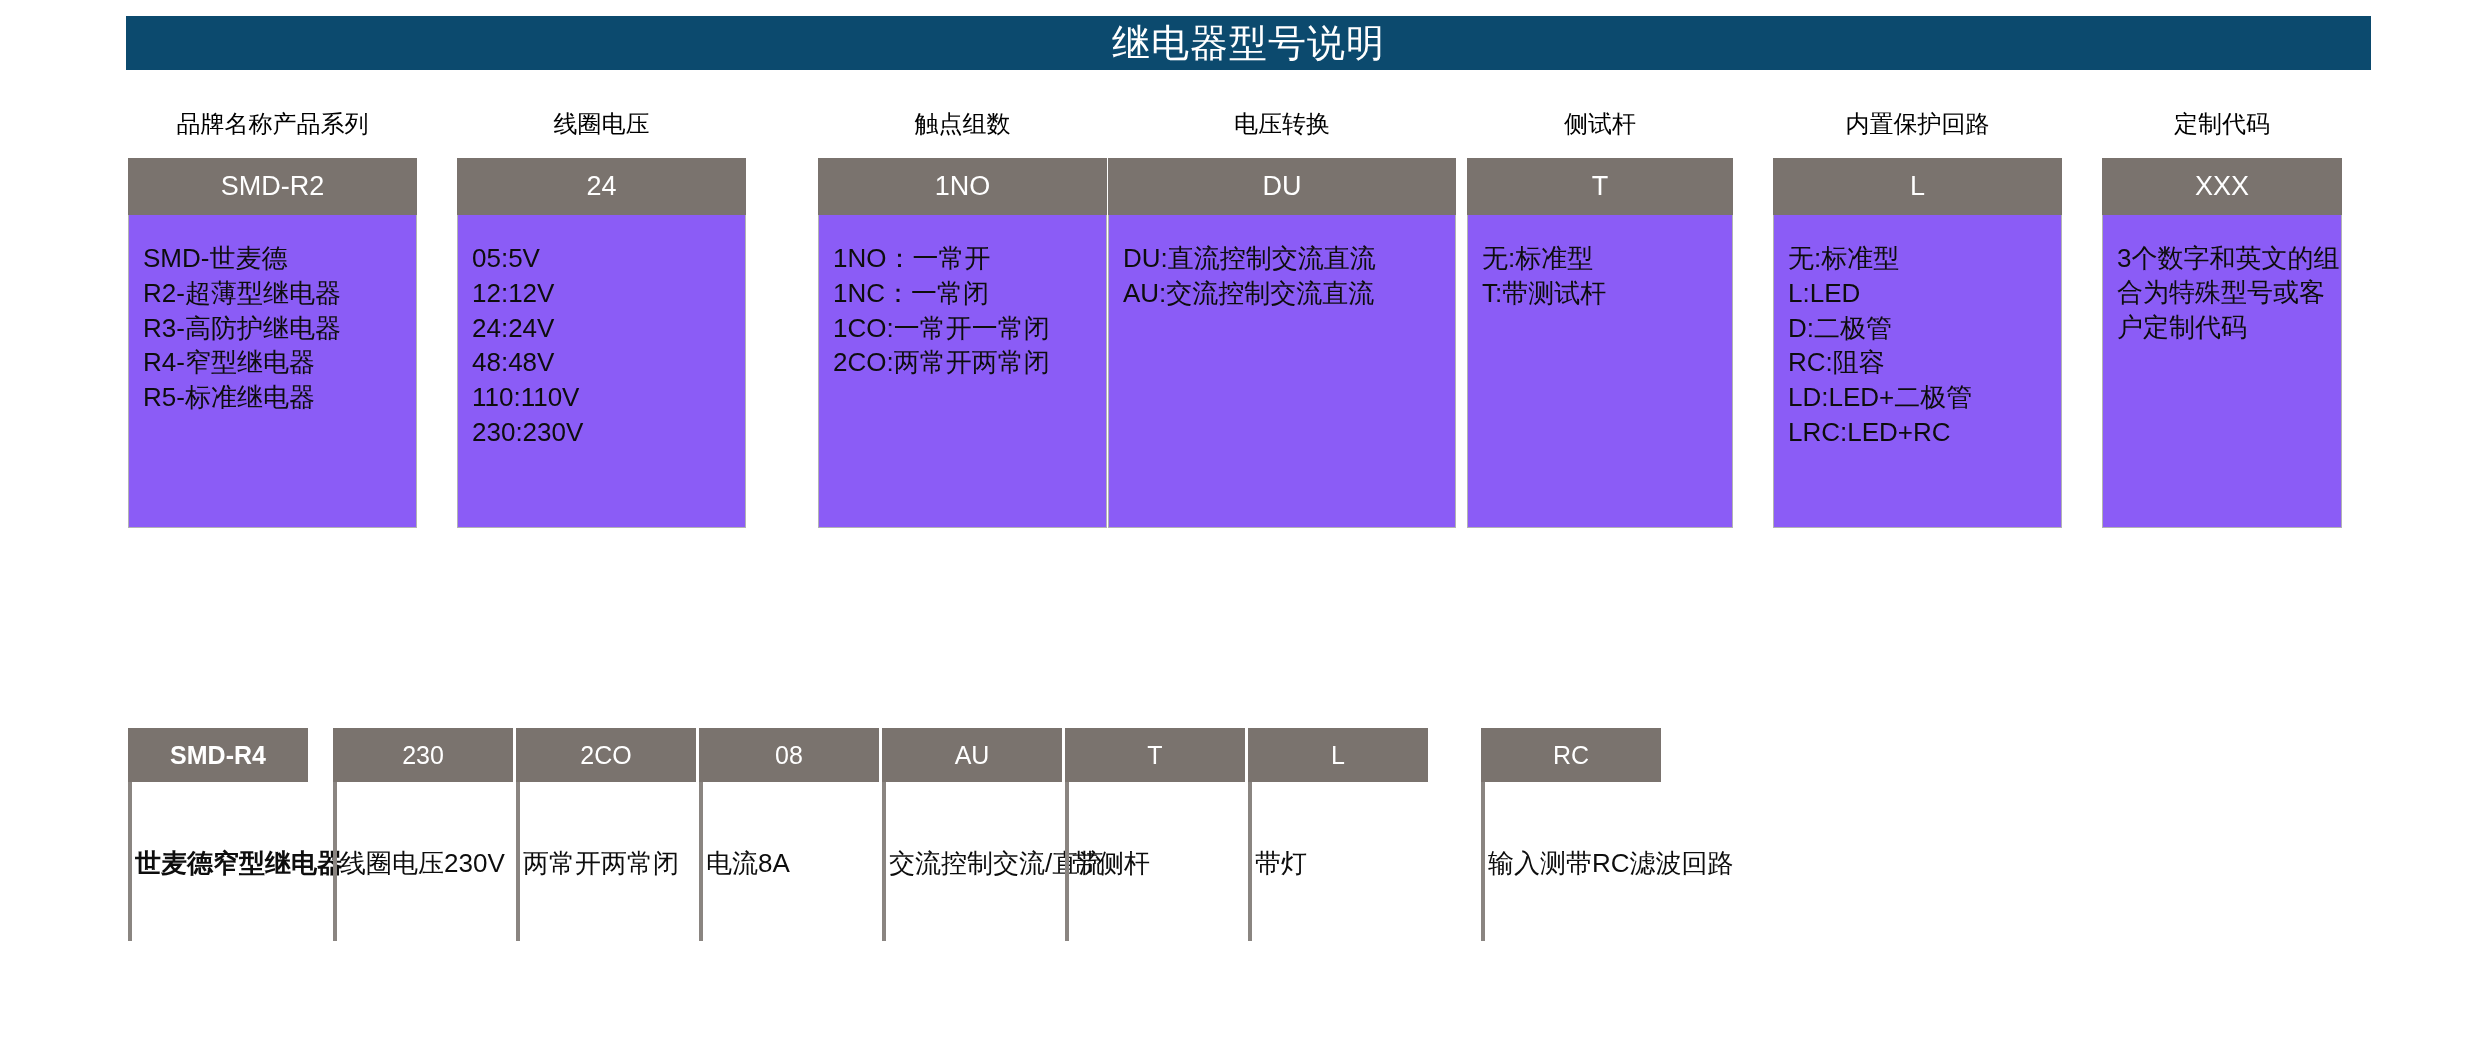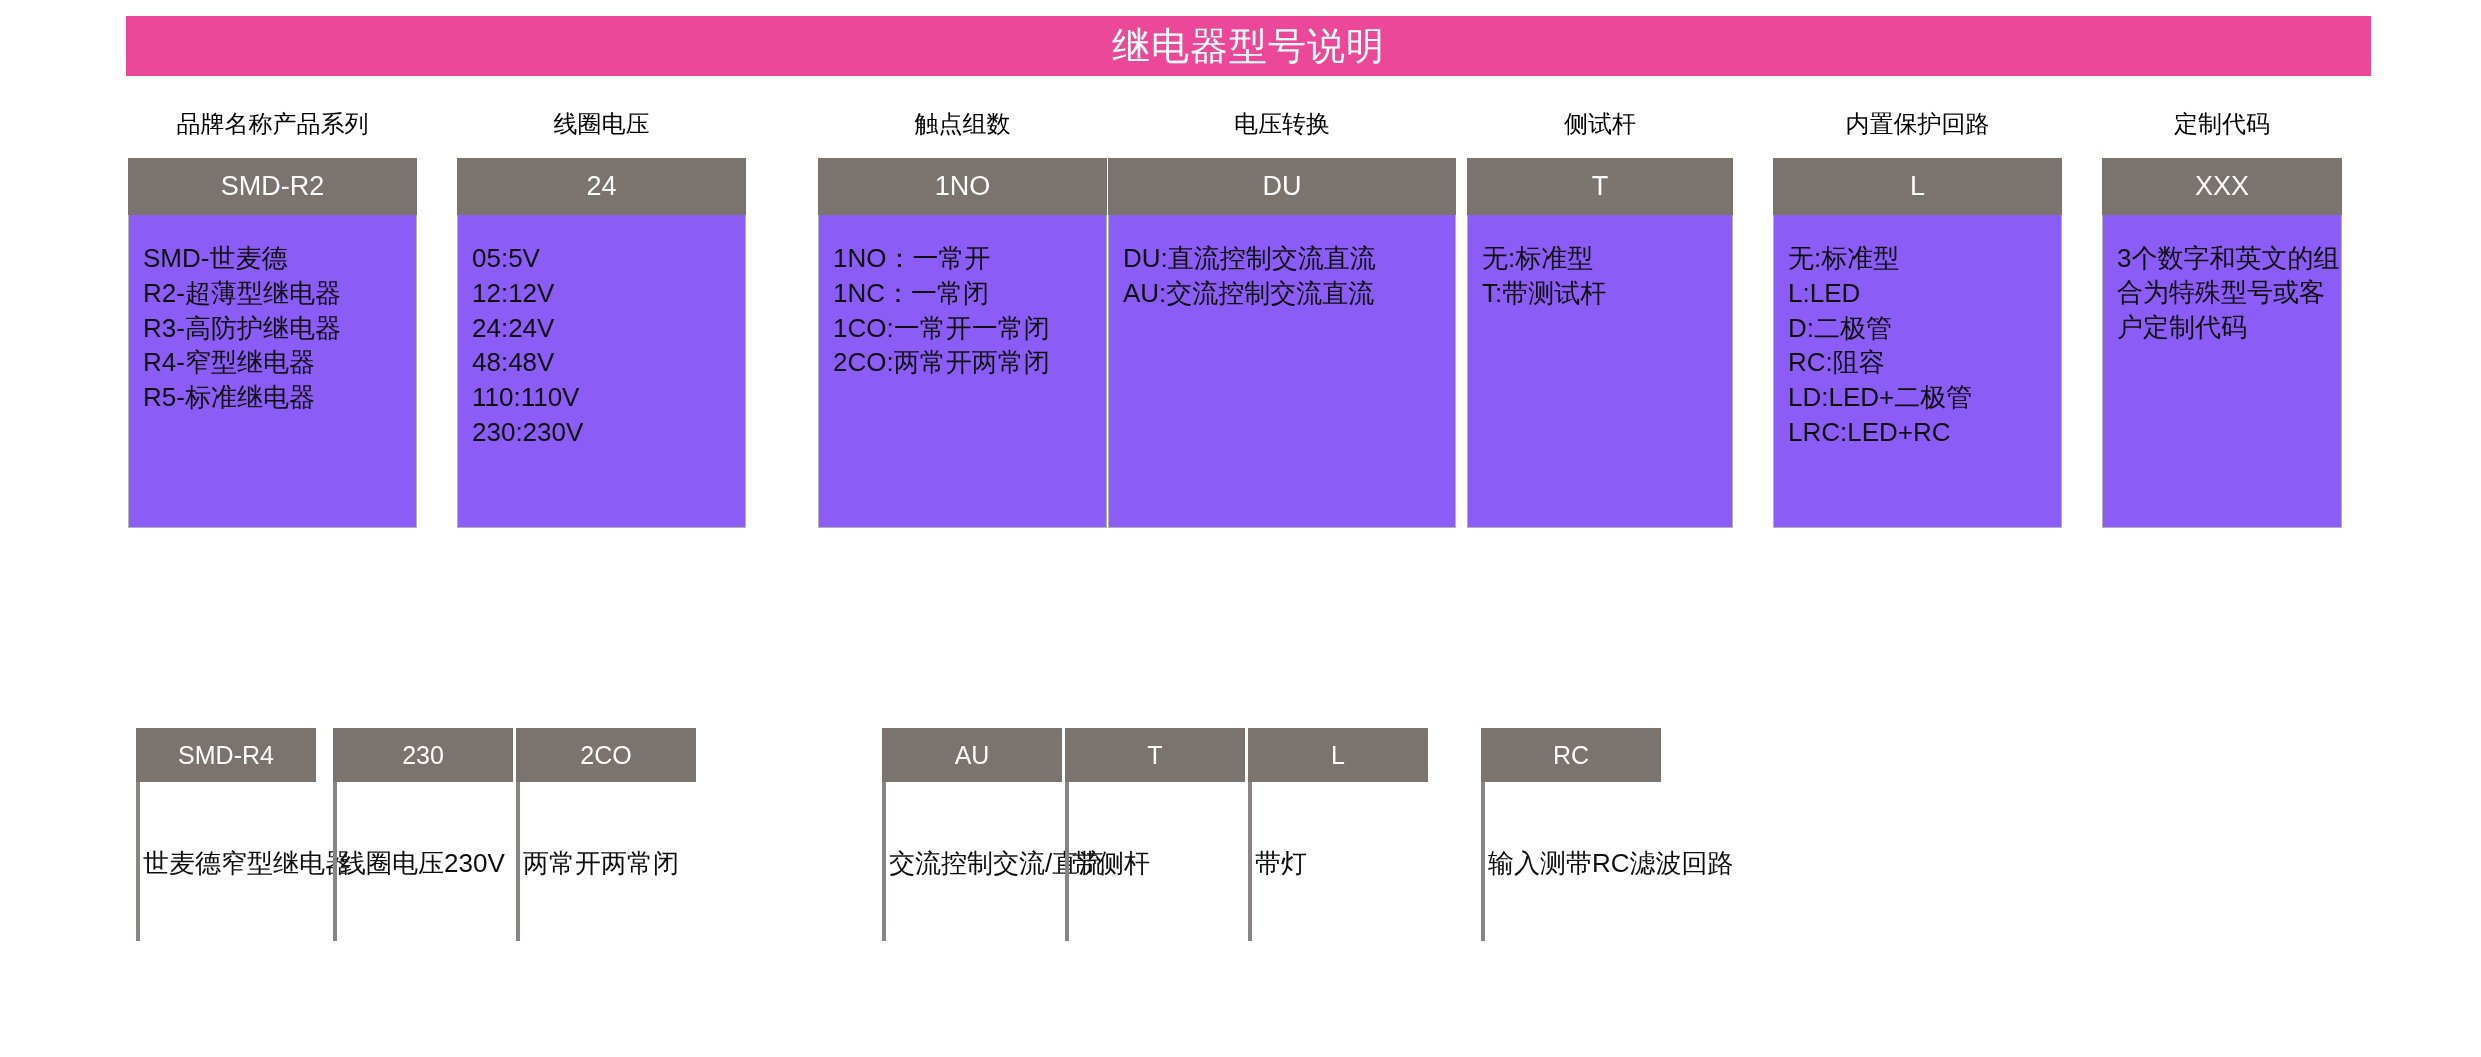--- a/index.html
+++ b/index.html
@@ -14,22 +14,22 @@
     font-family: "Liberation Sans", "DejaVu Sans", sans-serif;
     overflow: hidden;
   }
 
   
   #title-banner {
     position: absolute;
     left: 126px;
     top: 16px;
     width: 2245px;
-    height: 60px;
-    background: #ec4899;
+    height: 54px;
+    background: #0c4a6e;
     box-sizing: border-box;
   }
   #title-banner-text {
     position: absolute;
     left: 0;
     right: 0;
     top: 50%;
     transform: translateY(-50%);
     text-align: center;
     color: #ffffff;
@@ -215,38 +215,44 @@
       <div class="legend-box">
         <div class="legend-box-header">XXX</div>
         <div class="legend-box-body wrapped">
           <span class="legend-line">3个数字和英文的组合为特殊型号或客户定制代码</span>
         </div>
       </div>
     </div>
   </div>
 
 <div id="example-row">
-    <div class="example-col" style="left: 8px;">
+    <div class="example-col" style="left: 0px; font-weight: bold;">
       <div class="example-box-header">SMD-R4</div>
       <div class="example-stem">
         <div class="example-desc">世麦德窄型继电器</div>
       </div>
     </div>
     <div class="example-col" style="left: 205px;">
       <div class="example-box-header">230</div>
       <div class="example-stem">
         <div class="example-desc">线圈电压230V</div>
       </div>
     </div>
     <div class="example-col" style="left: 388px;">
       <div class="example-box-header">2CO</div>
       <div class="example-stem">
         <div class="example-desc">两常开两常闭</div>
       </div>
     </div>
+    <div class="example-col" style="left: 571px;">
+      <div class="example-box-header">08</div>
+      <div class="example-stem">
+        <div class="example-desc">电流8A</div>
+      </div>
+    </div>
     <div class="example-col" style="left: 754px;">
       <div class="example-box-header">AU</div>
       <div class="example-stem">
         <div class="example-desc">交流控制交流/直流</div>
       </div>
     </div>
     <div class="example-col" style="left: 937px;">
       <div class="example-box-header">T</div>
       <div class="example-stem">
         <div class="example-desc">带侧杆</div>

